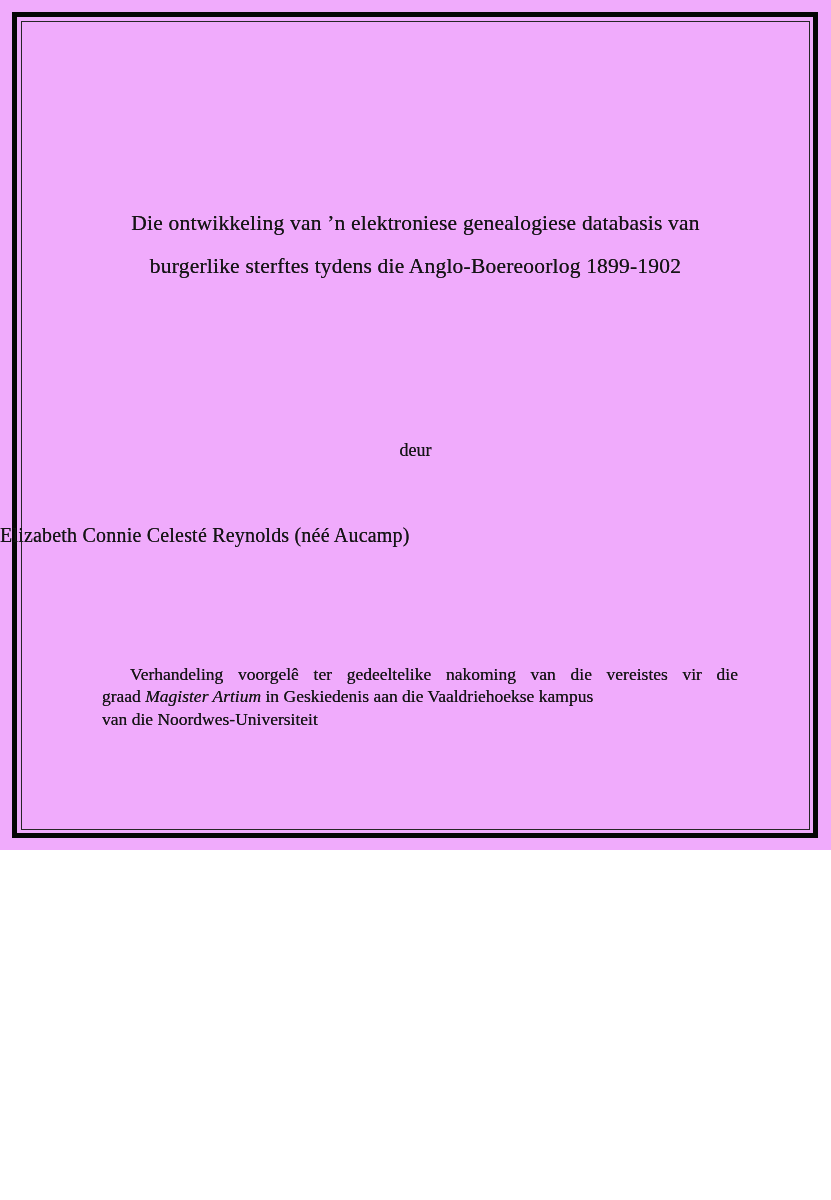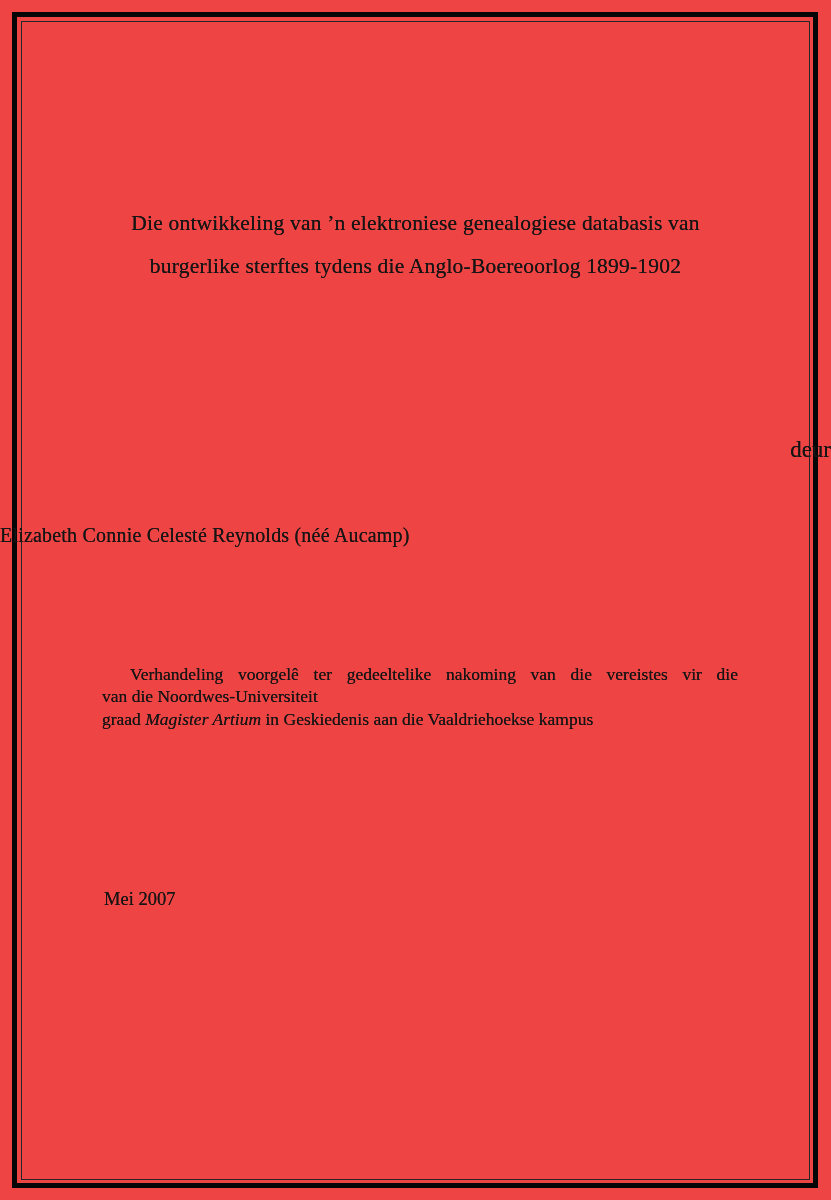--- a/index.html
+++ b/index.html
@@ -3,22 +3,22 @@
 <meta charset="utf-8">
 <style>
   html, body {
     margin: 0;
     padding: 0;
     background: #ffffff;
   }
   .page {
     position: relative;
     width: 831px;
-    height: 1200px;
-    background: #ef4444;
+    height: 850px;
+    background: #f0abfc;
     font-family: "Liberation Serif", "DejaVu Serif", serif;
     color: #151515;
     overflow: hidden;
     text-shadow: 0 0 0.5px rgba(15,15,15,0.85);
   }
   .frame-outer {
     position: absolute;
     top: 12px; left: 12px; right: 13px; bottom: 12px;
     border: 5.5px solid #060606;
   }
@@ -33,22 +33,22 @@
     top: 202px;
     text-align: center;
     font-size: 21.5px;
     line-height: 42.5px;
     letter-spacing: 0.2px;
   }
   .byline {
     position: absolute;
     left: 0; right: 0;
     top: 438px;
-    text-align: right;
-    font-size: 23px;
+    text-align: center;
+    font-size: 18px;
     line-height: 24px;
   }
   .author {
     position: absolute;
     left: 0; right: 0;
     top: 521px;
     text-align: left;
     font-size: 20px;
     line-height: 28px;
     letter-spacing: 0.2px;
@@ -111,22 +111,22 @@
     <div>Die ontwikkeling van ’n elektroniese genealogiese databasis van</div>
     <div>burgerlike sterftes tydens die Anglo-Boereoorlog 1899-1902</div>
   </div>
 
   <div class="byline">deur</div>
 
   <div class="author">Elizabeth Connie Celesté Reynolds (néé Aucamp)</div>
 
   <div class="statement">
     <div class="justified">Verhandeling voorgelê ter gedeeltelike nakoming van die vereistes vir die</div>
+    <div><span>graad </span><i>Magister Artium</i><span> in Geskiedenis aan die Vaaldriehoekse kampus</span></div>
     <div>van die Noordwes-Universiteit</div>
-    <div><span>graad </span><i>Magister Artium</i><span> in Geskiedenis aan die Vaaldriehoekse kampus</span></div>
   </div>
 
   <div class="supervisor-block">
     <div>Mei 2007</div>
   </div>
 
 
 </div>
 
 </body></html>

